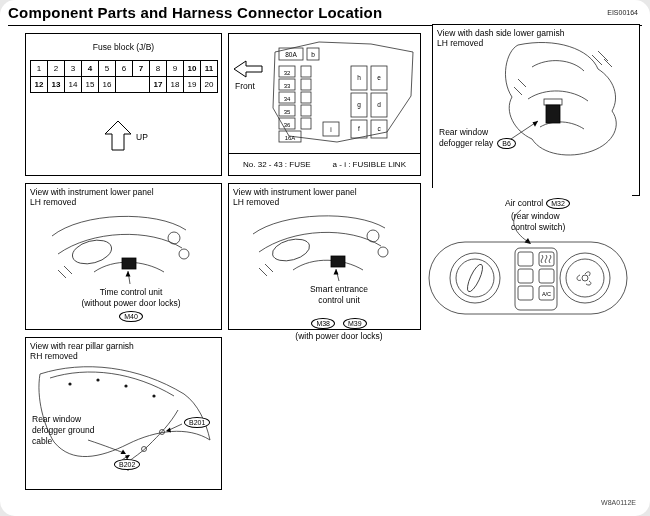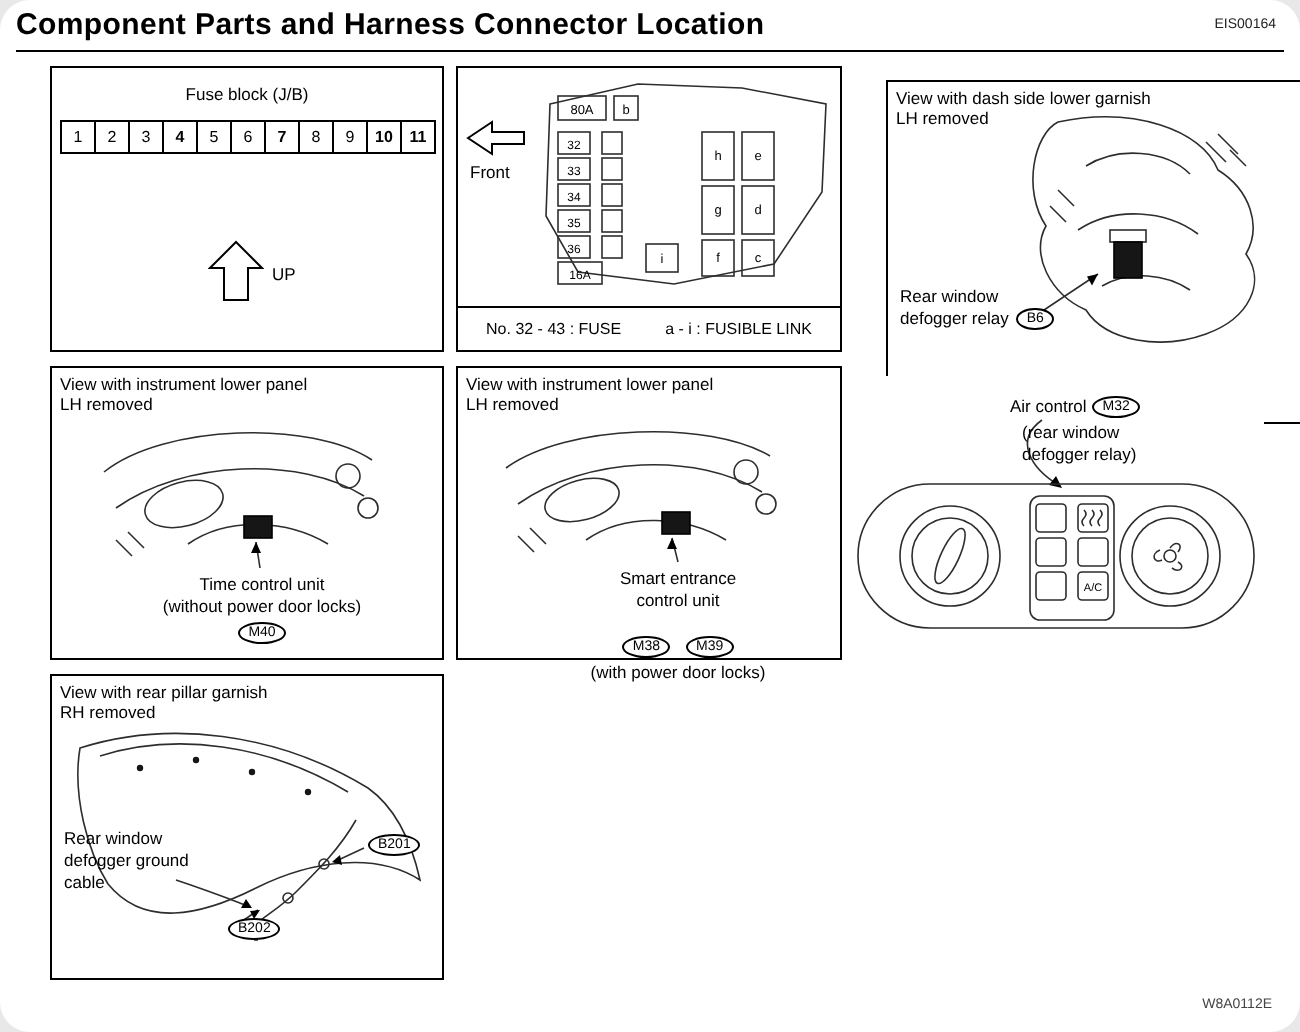--- a/index.html
+++ b/index.html
@@ -54,20 +54,32 @@
         <td>3</td>
         <td class="b">4</td>
         <td>5</td>
         <td>6</td>
         <td class="b">7</td>
         <td>8</td>
         <td>9</td>
         <td class="b">10</td>
         <td class="b">11</td>
       </tr>
+      <tr>
+        <td class="b">12</td>
+        <td class="b">13</td>
+        <td>14</td>
+        <td>15</td>
+        <td>16</td>
+        <td class="gap" colspan="2"></td>
+        <td class="b">17</td>
+        <td>18</td>
+        <td>19</td>
+        <td>20</td>
+      </tr>
     </tbody>
       </table>
     <svg class="abs sketch" style="left:78px;top:86px;" width="28" height="32">
       <polygon points="14,1 27,14 20,14 20,30 8,30 8,14 1,14" fill="#fff" stroke="#000" stroke-width="1"></polygon>
     </svg>
     <div class="ptxt" style="left:110px;top:98px;">UP</div>
   </div>
 
   <div class="panel" style="left:228px;top:33px;width:193px;height:143px;padding-left:26px;">
     <svg class="abs sketch" style="left:4px;top:26px;" width="30" height="18">
@@ -116,21 +128,21 @@
       <rect x="62" y="84" width="16" height="14"></rect>
       <text x="70" y="93.5" font-size="6.5" text-anchor="middle">i</text>
     </svg>
 
     <div class="footercap">
       <span>No. 32 - 43 : FUSE</span>
       <span>a - i : FUSIBLE LINK</span>
     </div>
   </div>
 
-  <div class="panel" style="left:443px;top:24px;width:208px;height:172px;margin-top:16px;">
+  <div class="panel" style="left:432px;top:24px;width:208px;height:172px;">
     <div class="ptxt" style="left:4px;top:3px;">View with dash side lower garnish</div>
     <div class="ptxt" style="left:4px;top:13px;">LH removed</div>
     <svg class="abs sketch" style="left:55px;top:14px;" width="150" height="122" viewBox="0 0 150 122">
       <path d="M30,6 C68,-2 102,10 110,30 C126,40 132,58 124,72 C134,86 126,104 104,112 C82,120 54,116 44,100 C26,92 16,72 24,58 C12,40 18,12 30,6 Z"></path>
       <path d="M44,28 C60,18 84,20 96,32"></path>
       <path d="M40,60 C58,48 84,50 100,62"></path>
       <path d="M52,88 C66,80 84,82 96,90"></path>
       <path d="M104,16 L114,26"></path>
         <path d="M110,12 L120,22"></path>
         <path d="M116,20 L124,28"></path>
@@ -220,21 +232,21 @@
       <rect x="114" y="81" width="15" height="14" rx="2"></rect>
       <rect x="93" y="98" width="15" height="14" rx="2"></rect>
       <rect x="114" y="98" width="15" height="14" rx="2"></rect>
       <text x="121.5" y="107.5" font-size="5.5" text-anchor="middle">A/C</text>
     </svg>
     <div class="badgerow" style="left:80px;top:10px;gap:3px;">
       <span class="ptxt" style="position:static;">Air control</span>
       <span class="badge">M32</span>
     </div>
     <div class="ptxt" style="left:86px;top:23px;">(rear window</div>
-    <div class="ptxt" style="left:86px;top:34px;">defogger relay)</div>
+    <div class="ptxt" style="left:86px;top:34px;">control switch)</div>
   </div>
 
   <div class="panel" style="left:25px;top:337px;width:197px;height:153px;">
     <div class="ptxt" style="left:4px;top:3px;">View with rear pillar garnish</div>
     <div class="ptxt" style="left:4px;top:13px;">RH removed</div>
     <svg class="abs sketch" style="left:0;top:0;" width="197" height="153" viewBox="0 0 197 153">
       <path d="M14,36 C58,22 112,28 158,56 C172,66 180,84 184,102 C162,88 130,92 102,106 C74,120 46,126 28,104 C18,88 10,60 14,36 Z"></path>
       <path d="M24,40 C62,28 108,34 148,58"></path>
       <circle cx="44" cy="46" r="1.6" class="dot"></circle>
       <circle cx="72" cy="42" r="1.6" class="dot"></circle>

